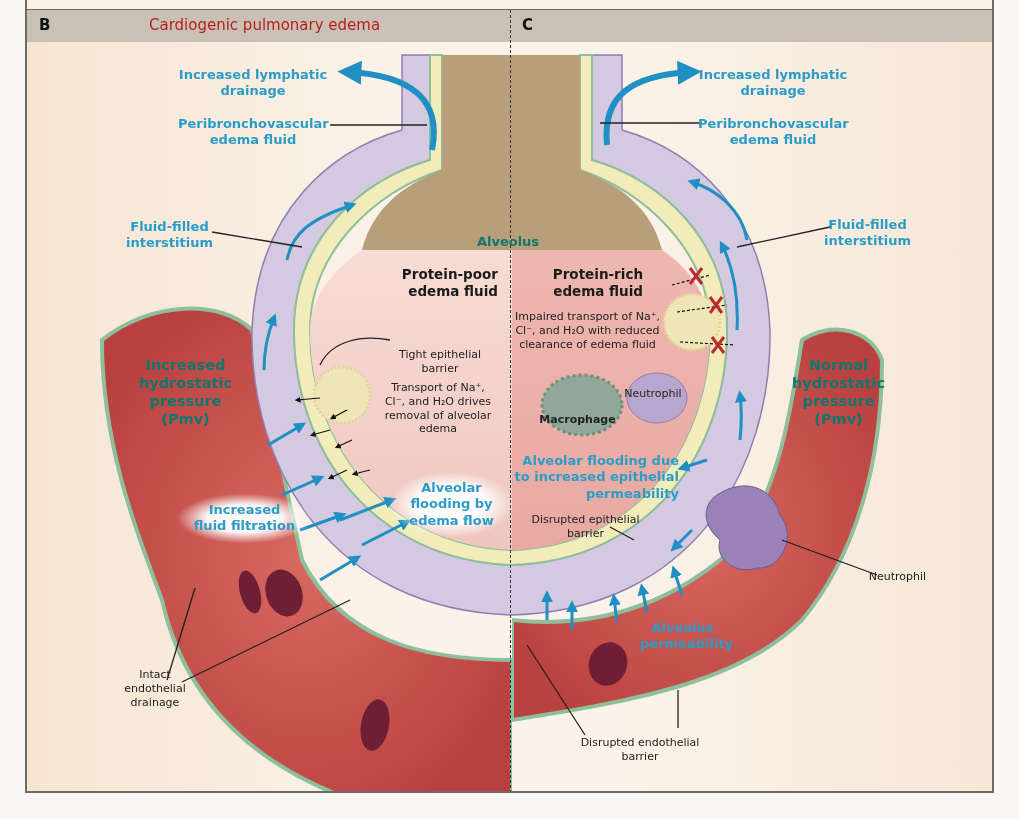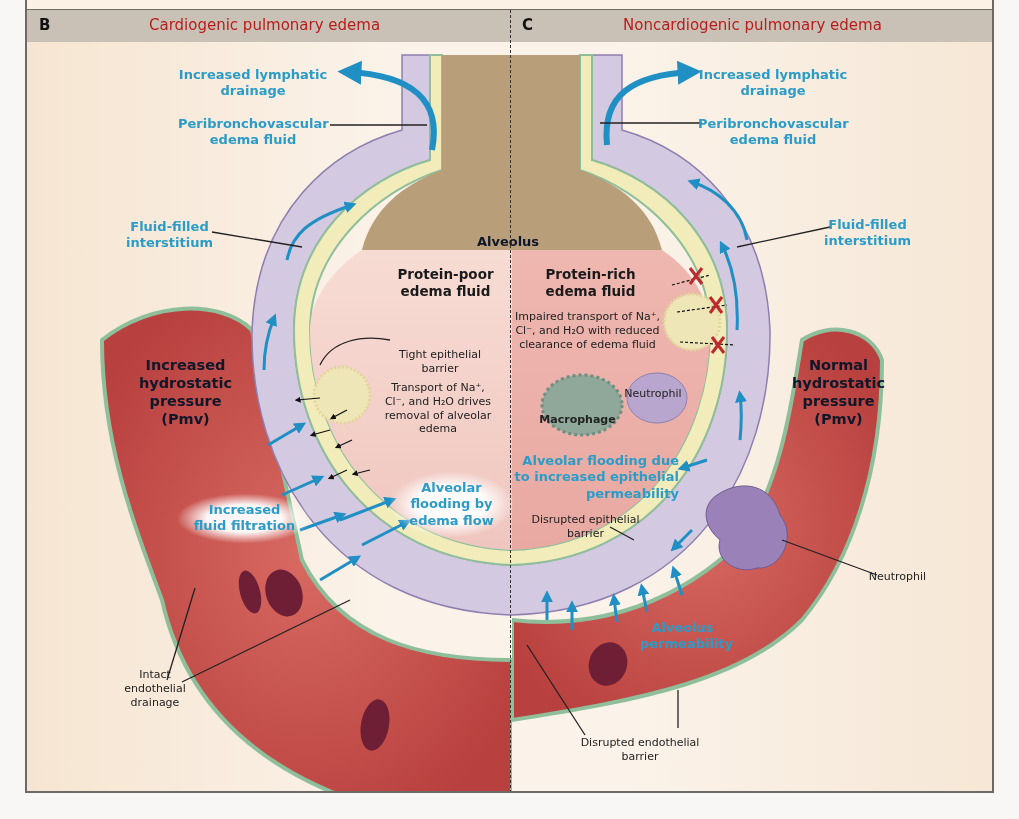--- a/index.html
+++ b/index.html
@@ -5,35 +5,34 @@
   html,body{margin:0;padding:0;}
   body{width:1019px;height:819px;background:#f8f7f5;position:relative;overflow:hidden;font-family:"DejaVu Sans",sans-serif;}
   #frame{position:absolute;left:25px;top:0;width:969px;height:793px;border-left:2px solid #6d6a66;border-right:2px solid #6d6a66;border-bottom:2px solid #6d6a66;box-sizing:border-box;background:linear-gradient(90deg,#f6e5d2 0%,#fbf3ea 40%,#fbf3ea 60%,#f6e7d6 100%);overflow:hidden;}
   #topstrip{position:absolute;left:0;top:0;width:100%;height:9px;background:#fbf1e5;border-bottom:2px solid #6d6a66;}
   #header{position:absolute;left:0;top:10px;width:100%;height:32px;background:#c9c1b5;}
   .hdr-letter{position:absolute;top:6px;font-weight:bold;font-size:15px;color:#111;}
   .hdr-title{position:absolute;top:6px;font-weight:normal;font-size:15px;color:#b91c1c;}
   #art{position:absolute;left:0;top:0;}
   .lbl{position:absolute;text-align:center;line-height:1.25;}
   .blue{color:#2b9cc8;font-weight:bold;font-size:13px;}
-  .dark{color:#1a1a1a;font-weight:bold;font-size:13.5px;}
+  .dark{color:#1a1a1a;font-weight:bold;font-size:13.5px;text-align:right;}
   .small{color:#222;font-size:11px;}
-  .big{color:#0f172a;font-weight:bold;font-size:14.5px;}
+  .big{color:#0f766e;font-weight:bold;font-size:14.5px;}
   .glow{background:radial-gradient(ellipse at center,rgba(255,255,255,0.95) 40%,rgba(255,255,255,0) 72%);padding:8px 14px;}
 </style>
 </head>
 <body>
 
 <div id="frame">
   <div id="topstrip"></div>
   <div id="header">
     <span class="hdr-letter" style="left:12px">B</span>
     <span class="hdr-title" style="left:122px">Cardiogenic pulmonary edema</span>
     <span class="hdr-letter" style="left:495px">C</span>
-    <span class="hdr-title" style="left:596px">Noncardiogenic pulmonary edema</span>
   </div>
 
   <svg id="art" width="969" height="793" viewBox="25 0 969 793">
     <defs>
       <radialGradient id="vesselL" cx="0.5" cy="0.5" r="0.6">
         <stop offset="0" stop-color="#d86a62"></stop>
           <stop offset="1" stop-color="#b8403e"></stop>
       </radialGradient>
       <linearGradient id="edemaL" x1="0" y1="0" x2="0" y2="1">
         <stop offset="0" stop-color="#f7dcd4"></stop>

